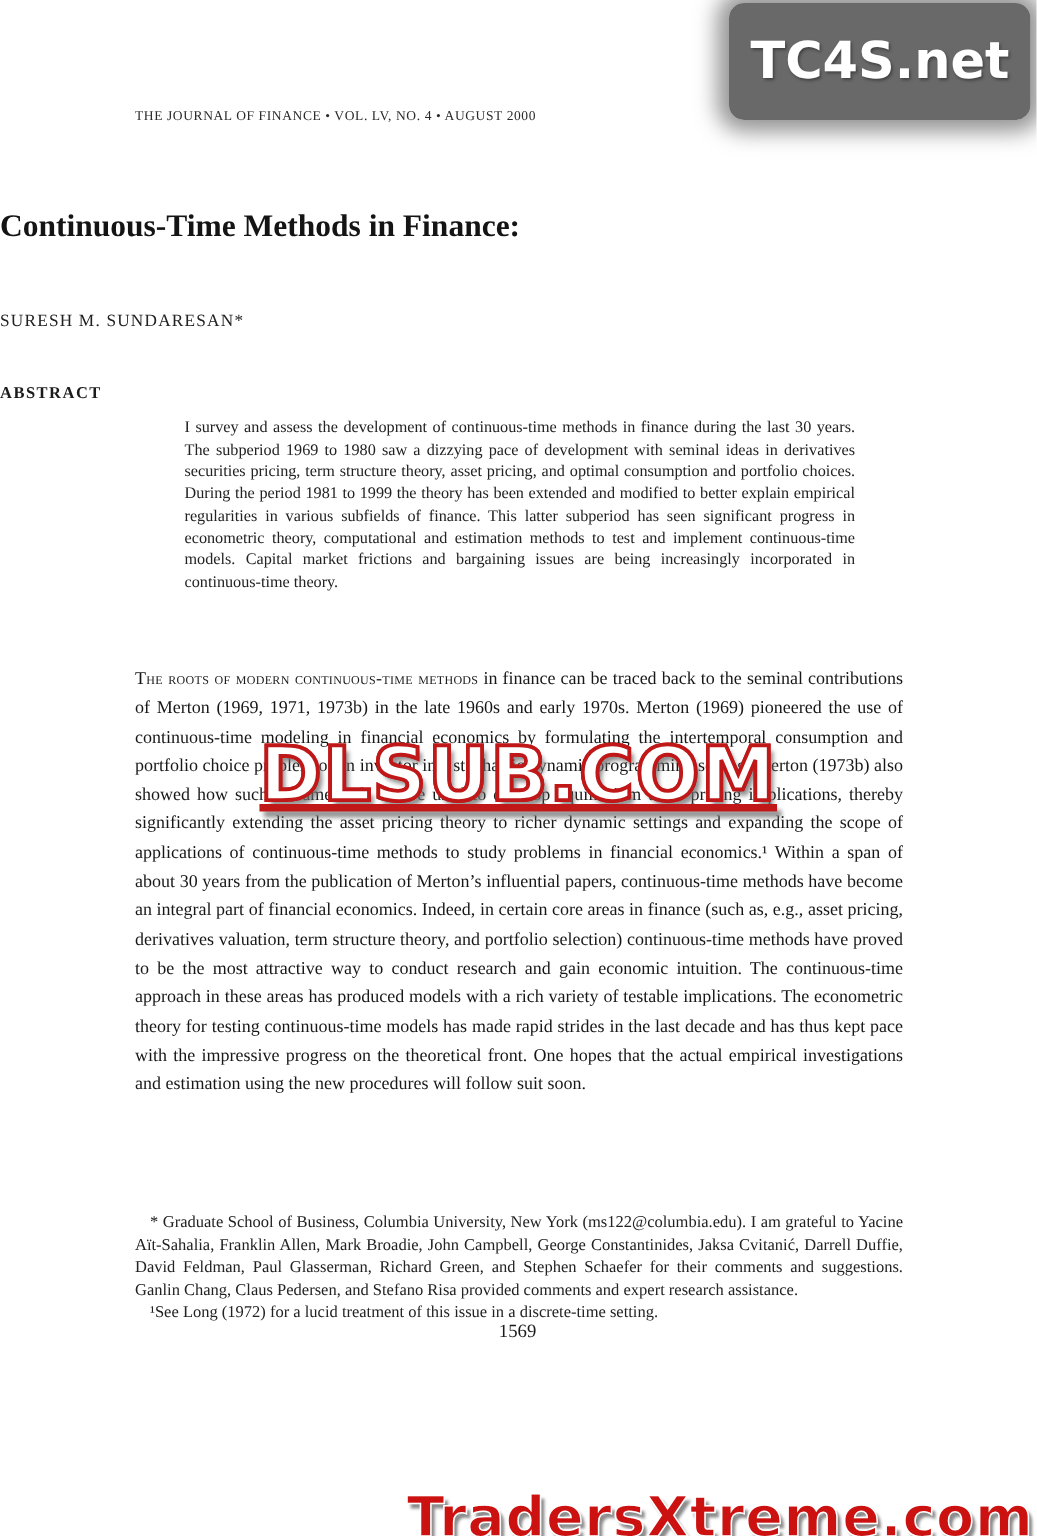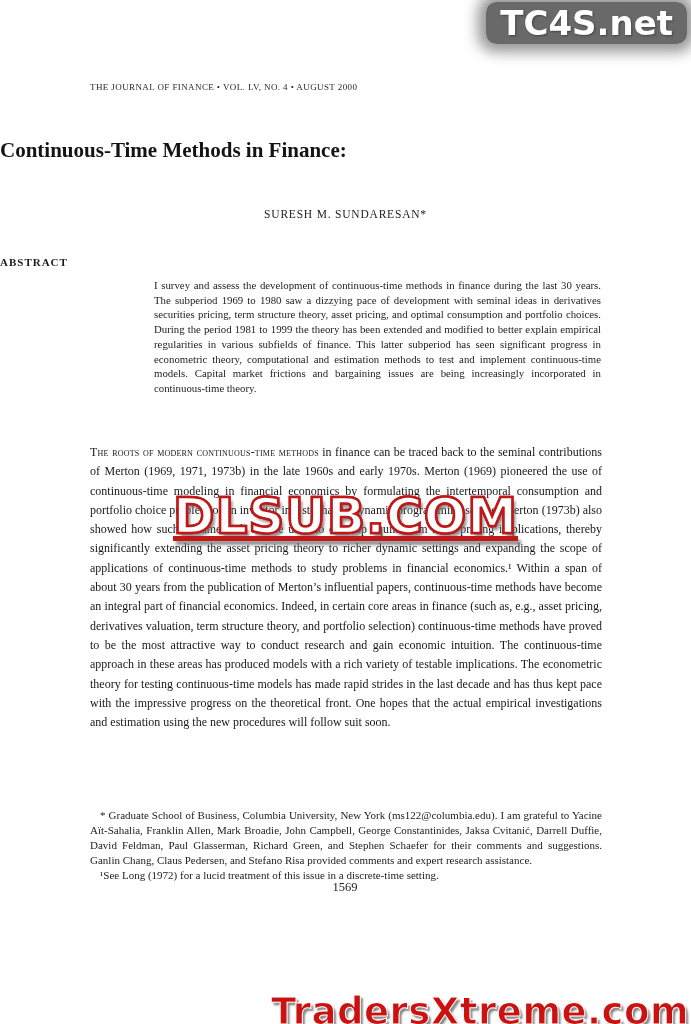--- a/index.html
+++ b/index.html
@@ -7,52 +7,51 @@
     width: 691px; height: 1024px;
     position: relative;
     background: #ffffff;
     font-family: "Liberation Serif", "DejaVu Serif", serif;
     color: #1b1b1b;
     overflow: hidden;
   }
   .page { position: absolute; inset: 0; background: #fff; }
 
   .journal-header {
-    position: absolute; top: 82px; left: 90px;
+    position: absolute; top: 72px; left: 90px;
     font-size: 9px; letter-spacing: 0.4px;
     color: #2a2a2a;
     text-align: right;
   }
 
   .title {
     position: absolute; top: 138px; left: 0; width: 691px;
     text-align: left; font-weight: bold;
     font-size: 21px; line-height: 24px;
     color: #141414;
   }
 
   .author {
     position: absolute; top: 208px; left: 0; width: 691px;
-    text-align: center; font-size: 11.5px; letter-spacing: 0.8px;
+    font-size: 11.5px; letter-spacing: 0.8px;
     color: #222;
   }
 
   .abstract-heading {
     position: absolute; top: 256px; left: 0; width: 691px;
     text-align: left; font-weight: bold;
     font-size: 11px; letter-spacing: 1px;
     color: #1b1b1b;
   }
 
   .abstract-text {
     position: absolute; top: 278px; left: 123px; width: 447px;
     font-size: 10.8px; line-height: 14.7px;
     text-align: justify;
     color: #222;
-    margin-left: 31px;
   }
 
   .body-text {
     position: absolute; top: 443px; left: 90px; width: 512px;
     font-size: 12px; line-height: 19.3px;
     text-align: justify;
     color: #171717;
   }
   .smallcaps { font-variant: small-caps; letter-spacing: 0.2px; }
 
@@ -65,21 +64,21 @@
   .footnote { text-indent: 10px; }
 
   .page-number {
     position: absolute; top: 880px; left: 0; width: 690px;
     text-align: center; font-size: 12.5px; color: #1b1b1b;
   }
 
   
   .wm-top {
     position: absolute; top: 2px; right: 4px;
-    padding: 2px 14px;
+    padding: 20px 14px;
     background: rgba(92, 92, 92, 0.92);
     box-shadow: 0 0 14px 8px rgba(92, 92, 92, 0.65);
     border-radius: 10px;
     font-family: "DejaVu Sans", "Liberation Sans", sans-serif;
     font-weight: bold; font-size: 34px; line-height: 38px;
     color: #ffffff;
     text-shadow: 1px 1px 2px rgba(40,40,40,0.6);
   }
 
   .wm-mid {

